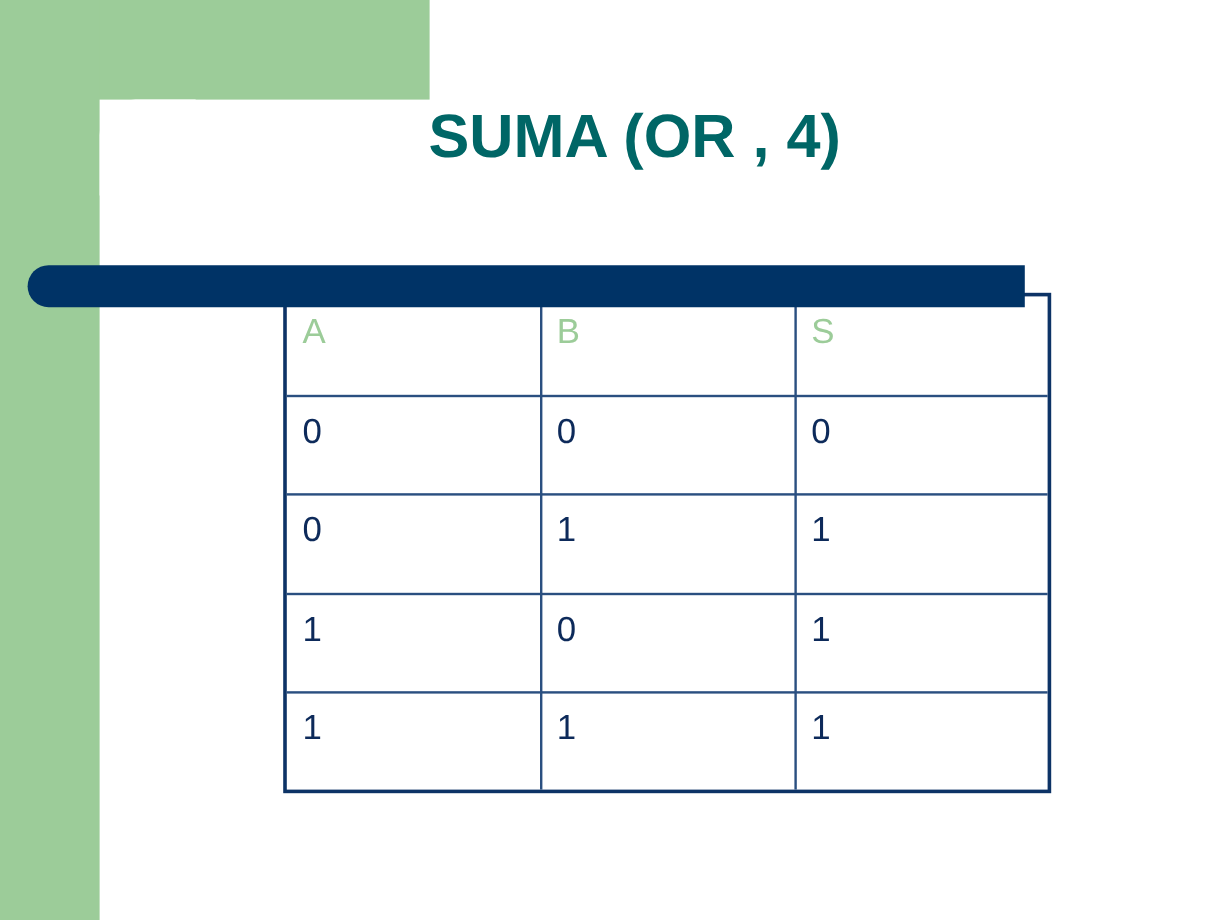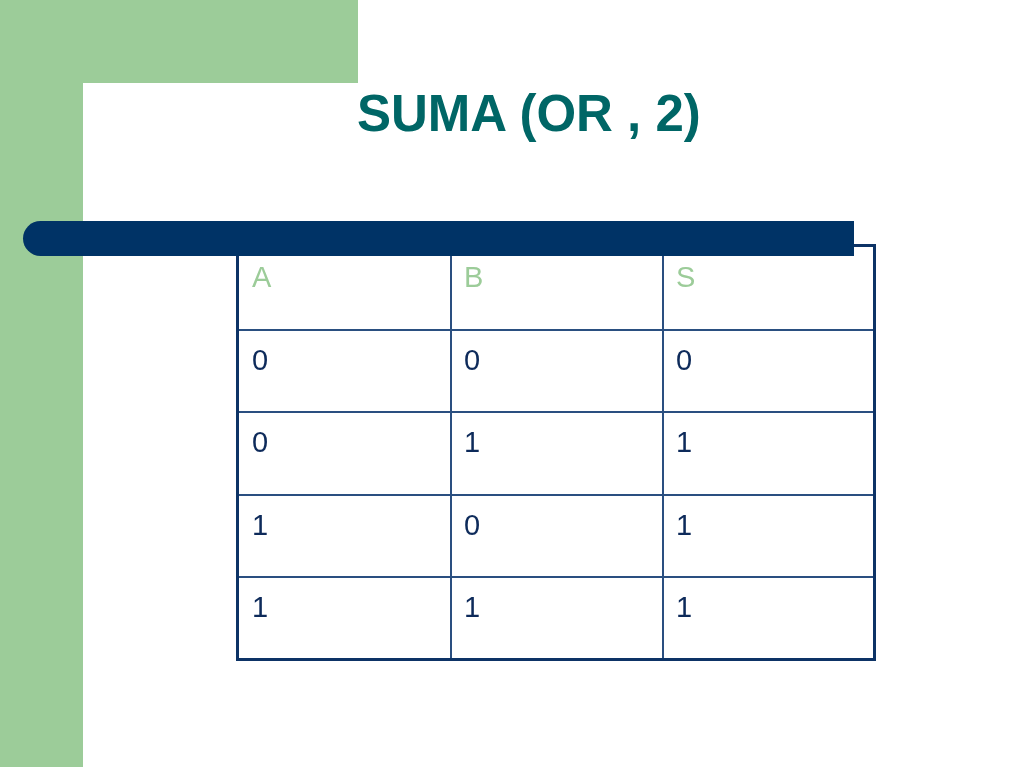--- a/index.html
+++ b/index.html
@@ -17,21 +17,21 @@
   .hline { position:absolute; left:0; width:634px; height:2px; background:#2a4f80; }
   .vline { position:absolute; top:0; width:2px; height:411px; background:#2a4f80; }
 </style>
 </head>
 <body>
 
 <div class="green-top"></div>
 <div class="green-left"></div>
 <div class="white-corner"></div>
 
-<div class="title">SUMA (OR , 2)</div>
+<div class="title">SUMA (OR , 4)</div>
 
 <div class="bar"></div>
 
 <div class="table">
   <div class="row header" style="top:0;">
     <div class="cell" style="left:0;width:212px;">
         <span>A</span>
       </div>
     <div class="cell" style="left:212px;width:212px;">
         <span>B</span>

